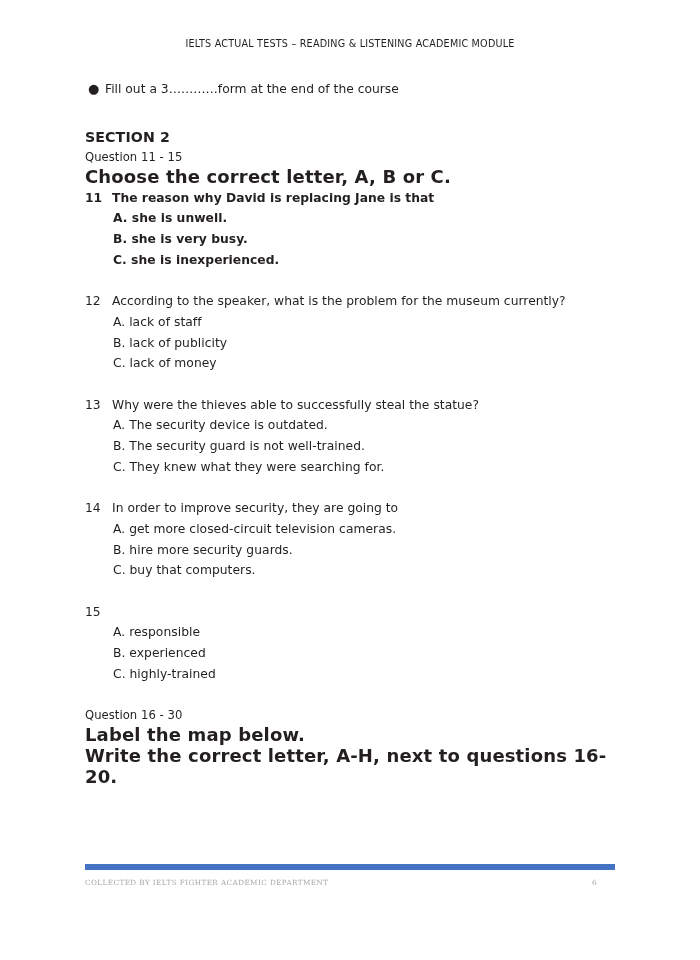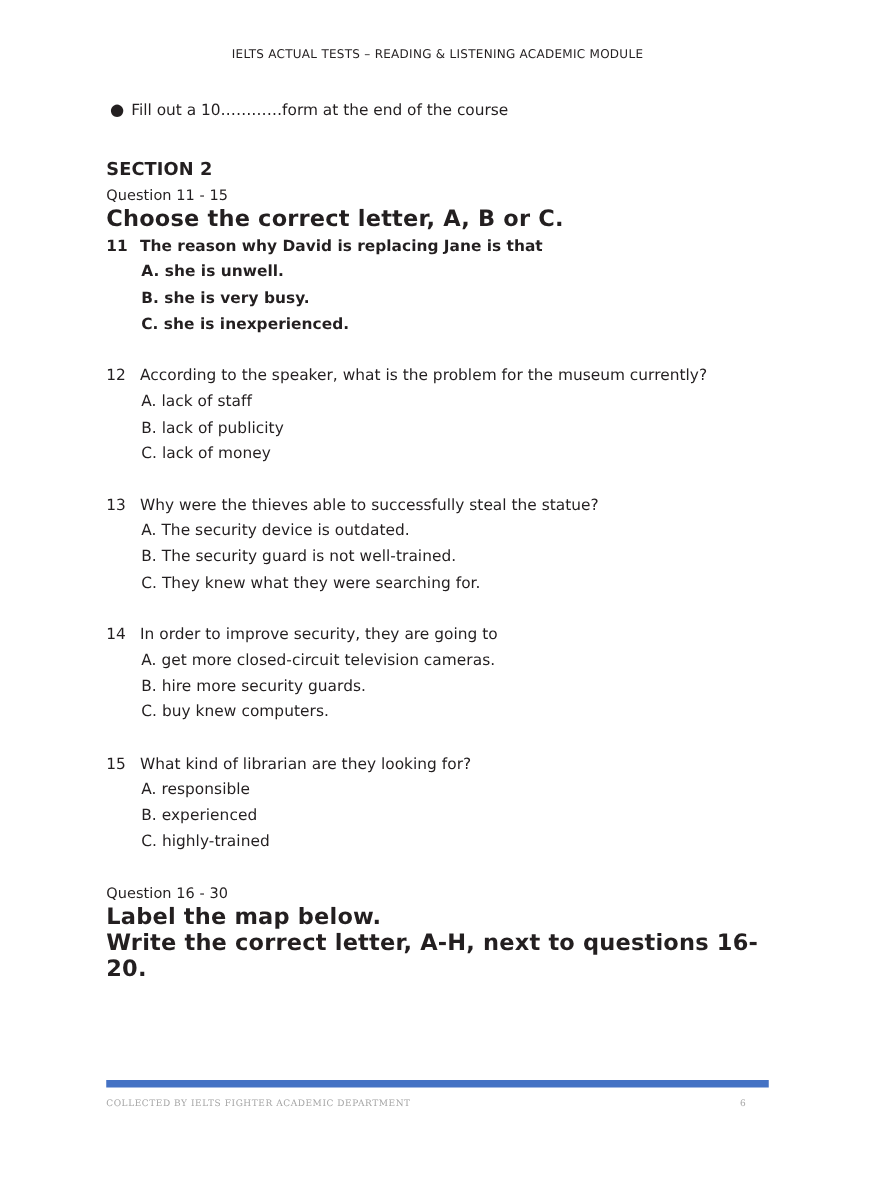--- a/index.html
+++ b/index.html
@@ -148,21 +148,21 @@
 <body>
 
 <div class="page">
 
   <div class="page-header">IELTS ACTUAL TESTS – READING &amp; LISTENING ACADEMIC MODULE</div>
 
   <div class="content">
 
     <div class="bullet-row">
       <span class="bullet-mark">●</span>
-      <span class="bullet-text">Fill out a 10…………form at the end of the course</span>
+      <span class="bullet-text">Fill out a 3…………form at the end of the course</span>
     </div>
 
     <div class="section-title">SECTION 2</div>
 
     <div class="sub-title">Question 11 - 15</div>
     <div class="instruction">Choose the correct letter, A, B or C.</div>
 
     <div class="qblock first">
       <div class="qline">
         <span class="qnum">11</span>
@@ -193,27 +193,26 @@
       <div class="opt">C. They knew what they were searching for.</div>
     </div>
 
     <div class="qblock">
       <div class="qline">
         <span class="qnum">14</span>
         <span class="qtext">In order to improve security, they are going to</span>
       </div>
       <div class="opt">A. get more closed-circuit television cameras.</div>
       <div class="opt">B. hire more security guards.</div>
-      <div class="opt">C. buy knew computers.</div>
+      <div class="opt">C. buy that computers.</div>
     </div>
 
     <div class="qblock">
       <div class="qline">
         <span class="qnum">15</span>
-        <span class="qtext">What kind of librarian are they looking for?</span>
       </div>
       <div class="opt">A. responsible</div>
       <div class="opt">B. experienced</div>
       <div class="opt">C. highly-trained</div>
     </div>
 
     <div class="map-block">
       <div class="sub-title">Question 16 - 30</div>
       <div class="instruction">Label the map below.</div>
       <div class="instruction">Write the correct letter, A-H, next to questions 16-20.</div>

